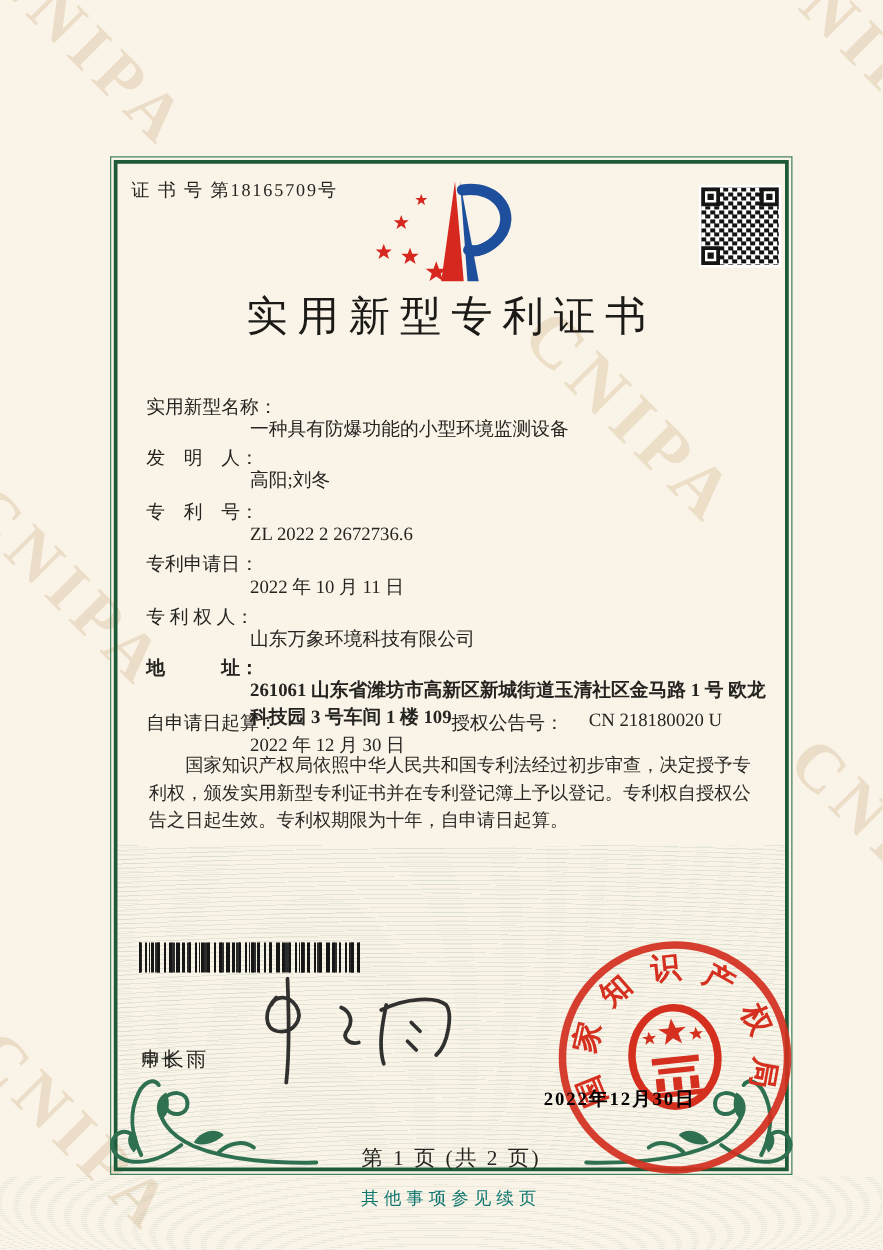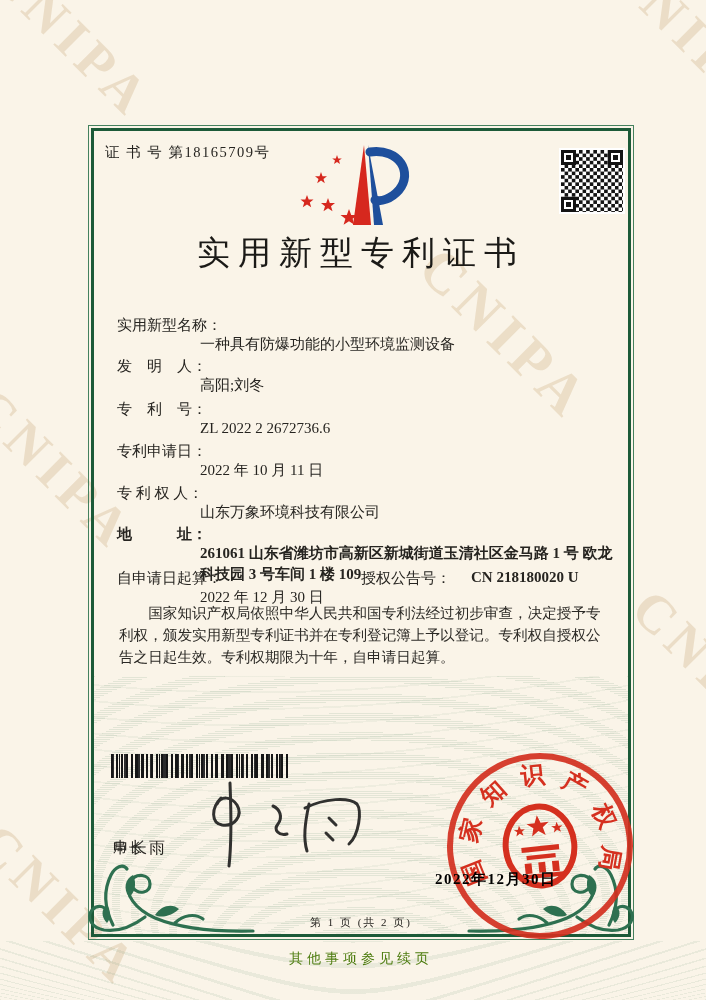--- a/index.html
+++ b/index.html
@@ -46,21 +46,21 @@
   .f-tl{left:0;top:0;} .f-tr{right:0;top:0;} .f-bl{left:0;bottom:0;}
   .title{
     position:absolute;left:0;right:0;top:105px;text-align:center;
     font-size:33px;font-weight:normal;letter-spacing:8px;color:#1b1a17;
   }
   
   .field{position:absolute;left:0;width:100%;font-size:15px;height:22px;}
   .flabel{position:absolute;left:28px;top:0;white-space:pre;}
   .fvalue{position:absolute;left:111px;top:0;width:414px;line-height:21px;margin-top:18px;}
   .flabel2{position:absolute;left:272px;top:0;white-space:pre;}
-  .fvalue2{position:absolute;left:382px;top:0;font-weight:bold;}
+  .fvalue2{position:absolute;left:382px;top:0;}
   
   .paragraphs{position:absolute;left:14px;top:461px;width:517px;font-size:14.6px;line-height:21.8px;color:#2b2925;}
   .paragraphs p{margin:16px;text-indent:2em;}
   
   .barcode{
     position:absolute;left:22px;top:628px;width:178px;height:24px;
     background:
       repeating-linear-gradient(90deg,#161616 0 2px,transparent 2px 5px),
       repeating-linear-gradient(90deg,#161616 0 1px,transparent 1px 8px),
       repeating-linear-gradient(90deg,#2c2c2c 0 3px,transparent 3px 13px);
@@ -75,22 +75,22 @@
   }
   .seal-char{
     position:absolute;left:50%;top:50%;width:28px;height:28px;margin:-14px 0 0 -14px;
     text-align:center;font-size:24px;font-weight:bold;color:#d5301f;line-height:28px;
   }
   .emblem{position:absolute;left:50%;top:51%;transform:translate(-50%,-50%);}
   .seal-date{
     position:absolute;left:346px;top:744px;z-index:4;
     font-size:15px;font-weight:bold;letter-spacing:1.5px;color:#000000;
   }
-  .page-num{position:absolute;left:0;right:0;top:789px;text-align:center;font-size:11px;letter-spacing:2px;}
-  .cont-note{position:absolute;left:0;right:0;top:950px;text-align:center;font-size:14px;letter-spacing:4px;color:#4d7c0f;padding-left:16px;}
+  .page-num{position:absolute;left:0;right:0;top:789px;text-align:center;font-size:17px;letter-spacing:2px;}
+  .cont-note{position:absolute;left:0;right:0;top:950px;text-align:center;font-size:14px;letter-spacing:4px;color:#0f766e;padding-left:16px;}
   .fl{position:absolute;bottom:-4px;z-index:2;pointer-events:none;}
   .fl-left{left:-6px;}
   .fl-right{right:-6px;transform:scaleX(-1);}
 </style>
 </head>
 <body>
 
 <div class="wm" style="left:-30px;top:6px;">CNIPA</div>
 <div class="wm" style="left:588px;top:2px;">CNIPA</div>
 <div class="wm big" style="left:398px;top:300px;">CNIPA</div>

